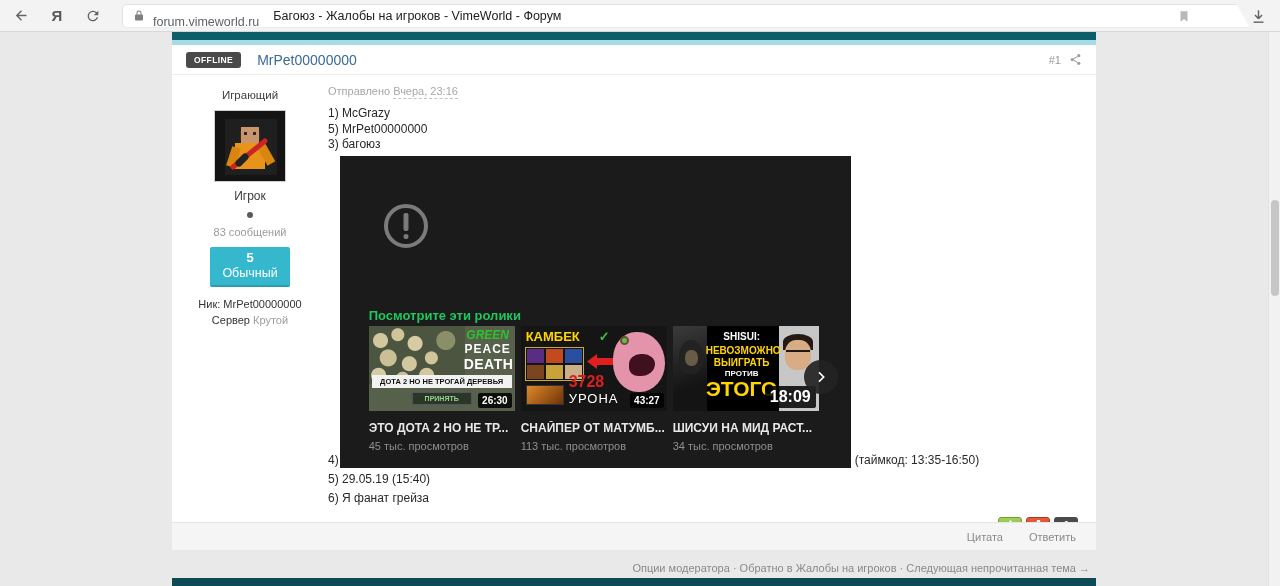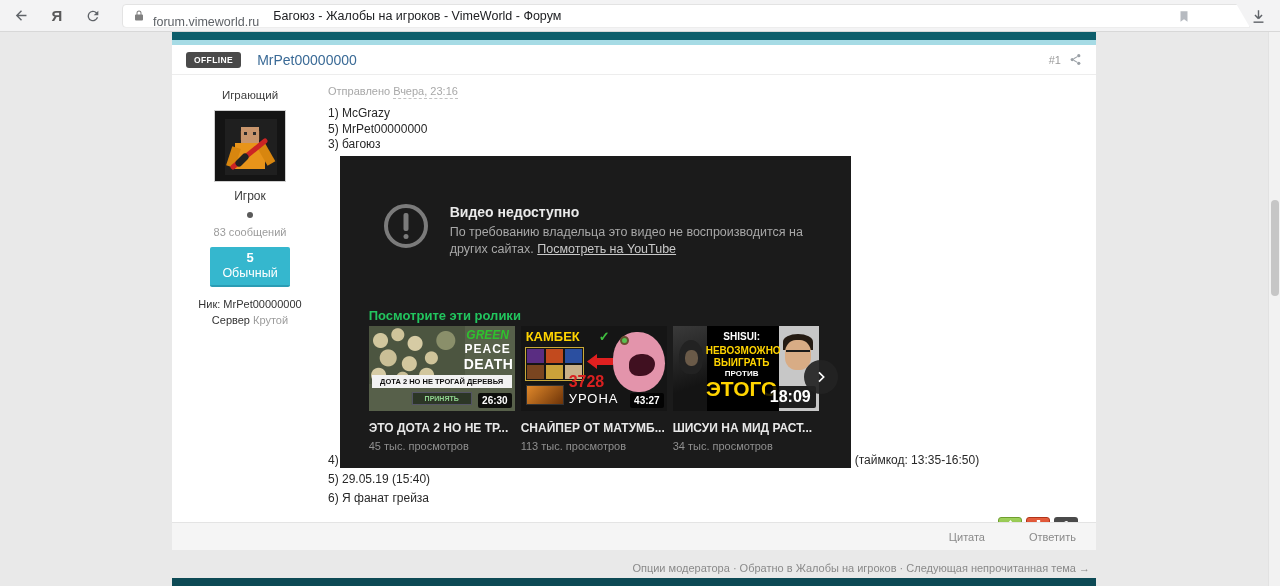--- a/index.html
+++ b/index.html
@@ -61,21 +61,21 @@
   .embed-row .pre { margin:0 1px 1px 0; }
   .embed-row .suf { margin:0 0 1px 4px; white-space:nowrap; }
   .line5 { margin-top:4px; line-height:15.5px; }
   .votes { display:flex; justify-content:flex-end; align-items:center; gap:4px; padding-right:18px; margin-top:10px; }
   .vbtn { width:24px; height:17px; border-radius:3px; display:flex; align-items:center; justify-content:center; cursor:pointer; }
   .vup { background:linear-gradient(#a0d15c,#7cb238); border:1px solid #6f9e2e; }
   .vdn { background:linear-gradient(#e55f3e,#cf3a1f); border:1px solid #b03318; }
   .vcnt { background:#4a4a4a; color:#fff; font-size:10px; font-weight:bold; padding:3px 9px; border-radius:3px; }
 
   .post-footer { position:absolute; left:0; bottom:0; width:100%; height:28px; background:#f5f5f5; border-top:1px solid #e4e4e4;
-                 display:flex; align-items:center; justify-content:flex-end; padding-right:8px; gap:20px; }
+                 display:flex; align-items:center; justify-content:flex-end; padding-right:8px; gap:2px; }
   .pf-btn { color:#8a8a8a; font-size:11px; padding:5px 12px; cursor:pointer; border-radius:2px; }
 
   
   .footer-links { position:absolute; right:6px; top:530px; font-size:11px; color:#8a8a8a; }
   .footer-links span.link { cursor:pointer; }
   .bottom-bar { position:absolute; left:0; top:546px; width:100%; height:8px; background:#0d4a55; }
 
   
   .yt { position:relative; width:511px; height:312px; background:#1b1b1b; overflow:hidden; flex:none; }
   .yt-msg { position:absolute; left:44px; top:48px; display:flex; }
@@ -257,27 +257,20 @@
         </div>
 
         <div class="embed-row">
           <span class="pre">4)</span>
 
           <div class="yt">
             <div class="yt-msg">
               <div class="alert-circle">
                 <div class="ex"></div>
                   <div class="dot"></div>
-              </div>
-              <div class="yt-text">
-                <div class="yt-title">Видео недоступно</div>
-                <div class="yt-body">
-                  <span>По требованию владельца это видео не воспроизводится на других сайтах.</span>
-                  <span class="wl">Посмотреть на YouTube</span>
-                </div>
               </div>
             </div>
 
             <div class="sug-title">Посмотрите эти ролики</div>
 
             <div class="thumbs">
 
               <div class="thumb th1">
                 <div class="trees"></div>
                 <div class="txt">

